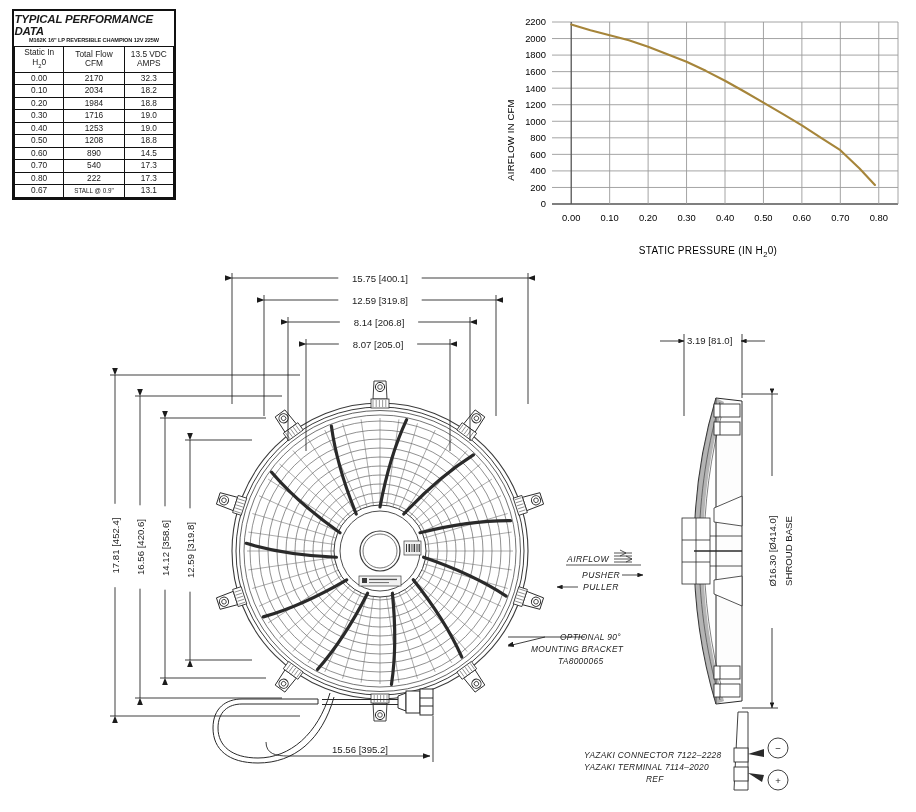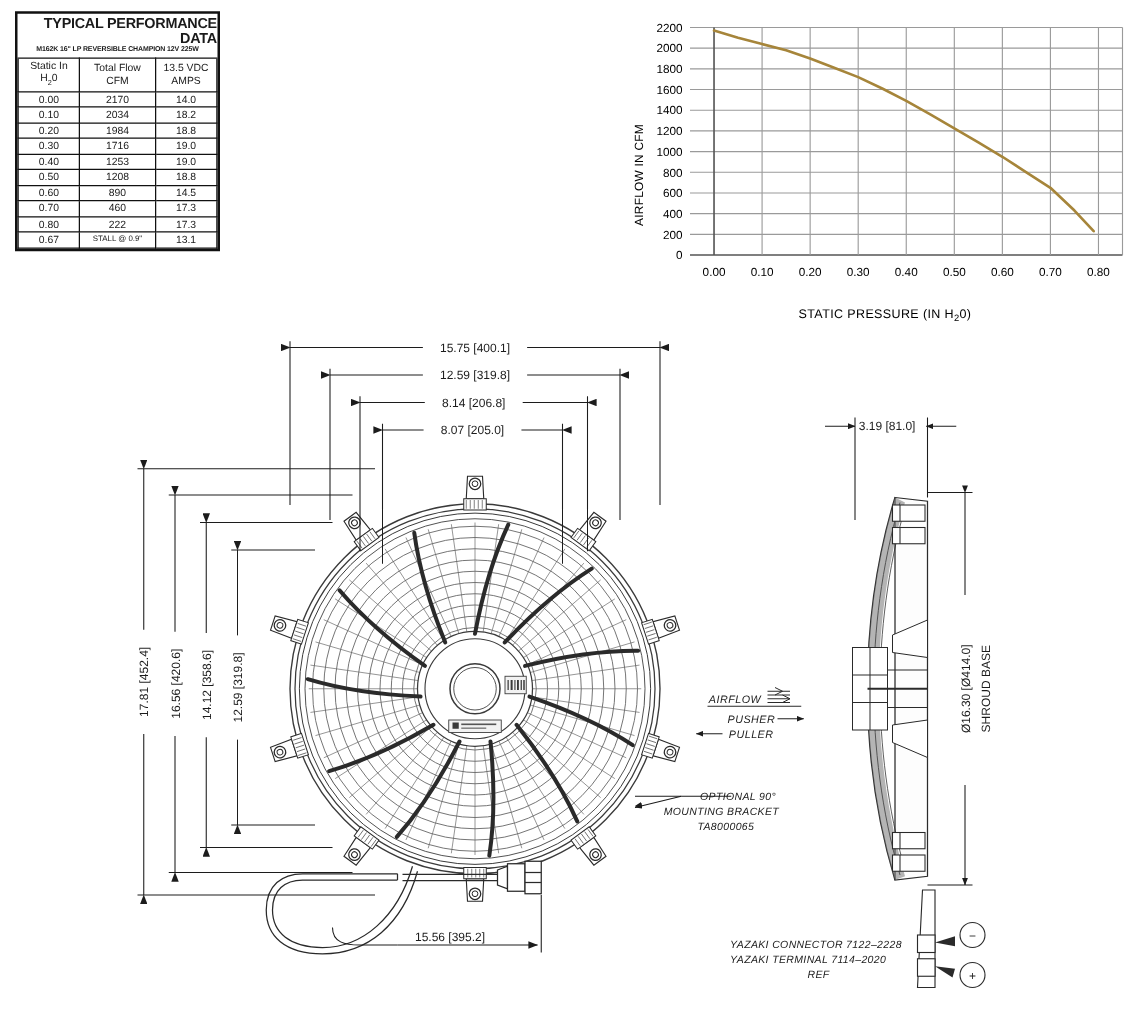--- a/index.html
+++ b/index.html
@@ -3,22 +3,22 @@
 <meta charset="utf-8">
 <style>
   html,body{margin:0;padding:0;background:#fff;}
   body{width:916px;height:812px;position:relative;overflow:hidden;
        font-family:"Liberation Sans", sans-serif;color:#1a1a1a;}
   .abs{position:absolute;}
 
   
   #perf-table{left:12px;top:9px;width:160px;border:2px solid #111;background:#fff;}
   #perf-table table{border-collapse:collapse;width:100%;}
-  #perf-table .ttl{font-size:11.5px;font-weight:bold;text-align:right;
-      letter-spacing:-0.2px;padding:1px 0 0;line-height:12px;}
+  #perf-table .ttl{font-size:11.5px;font-weight:bold;text-align:left;
+      letter-spacing:-0.2px;padding:1px 0 0;line-height:12px;font-style:italic;}
   #perf-table .sub{font-size:5.6px;font-weight:bold;text-align:center;
       letter-spacing:-0.1px;padding:0 0 1px;line-height:7px;}
   #perf-table td{border:1px solid #111;font-size:8.3px;text-align:center;
       padding:1px 0;line-height:9.5px;}
   #perf-table td.hd{font-size:8.3px;line-height:9.5px;padding:1px 2px;}
   #perf-table .hdrow td{height:19px;vertical-align:middle;margin-top:16px;}
   #perf-table .stall{font-size:6.3px;}
   #perf-table .cw1{width:31%}
   #perf-table .cw2{width:38%}
   #perf-table .cw3{width:31%}
@@ -53,21 +53,21 @@
     </td>
         </tr>
     <tr class="hdrow">
       <td class="hd cw1">Static In<br>H<sub>2</sub>0</td>
       <td class="hd cw2">Total Flow<br>CFM</td>
       <td class="hd cw3">13.5 VDC<br>AMPS</td>
     </tr>
     <tr>
       <td>0.00</td>
       <td>2170</td>
-      <td>14.0</td>
+      <td>32.3</td>
         </tr>
     <tr>
       <td>0.10</td>
       <td>2034</td>
       <td>18.2</td>
         </tr>
     <tr>
       <td>0.20</td>
       <td>1984</td>
       <td>18.8</td>
@@ -87,21 +87,21 @@
       <td>1208</td>
       <td>18.8</td>
         </tr>
     <tr>
       <td>0.60</td>
       <td>890</td>
       <td>14.5</td>
         </tr>
     <tr>
       <td>0.70</td>
-      <td>460</td>
+      <td>540</td>
       <td>17.3</td>
         </tr>
     <tr>
       <td>0.80</td>
       <td>222</td>
       <td>17.3</td>
         </tr>
     <tr>
       <td>0.67</td>
       <td class="stall">STALL @ 0.9"</td>

